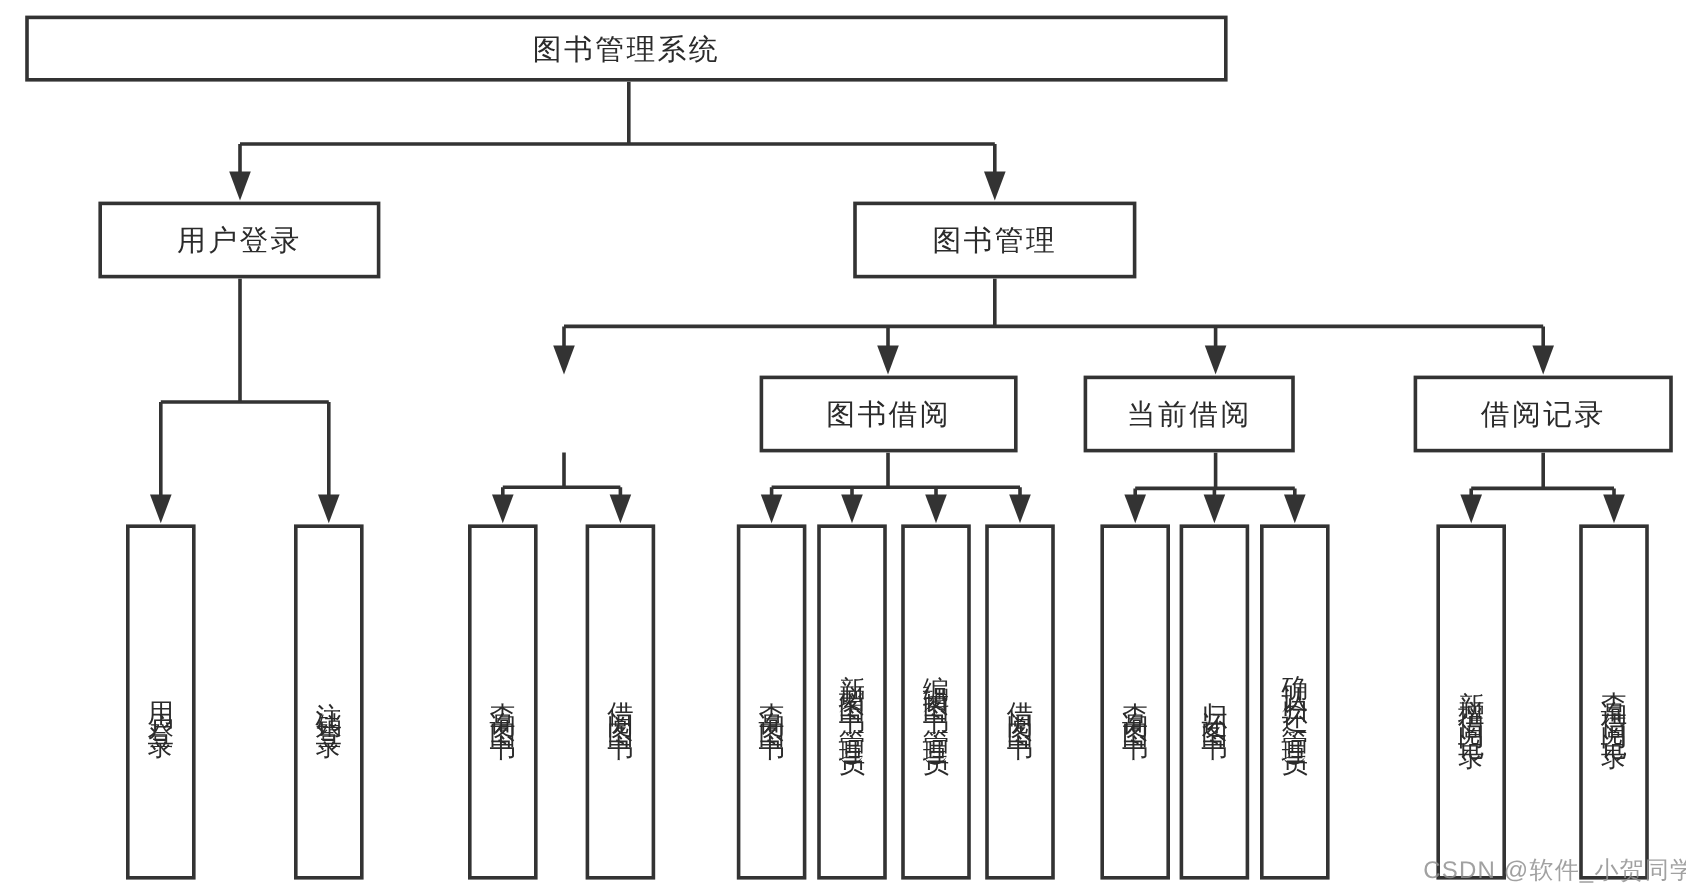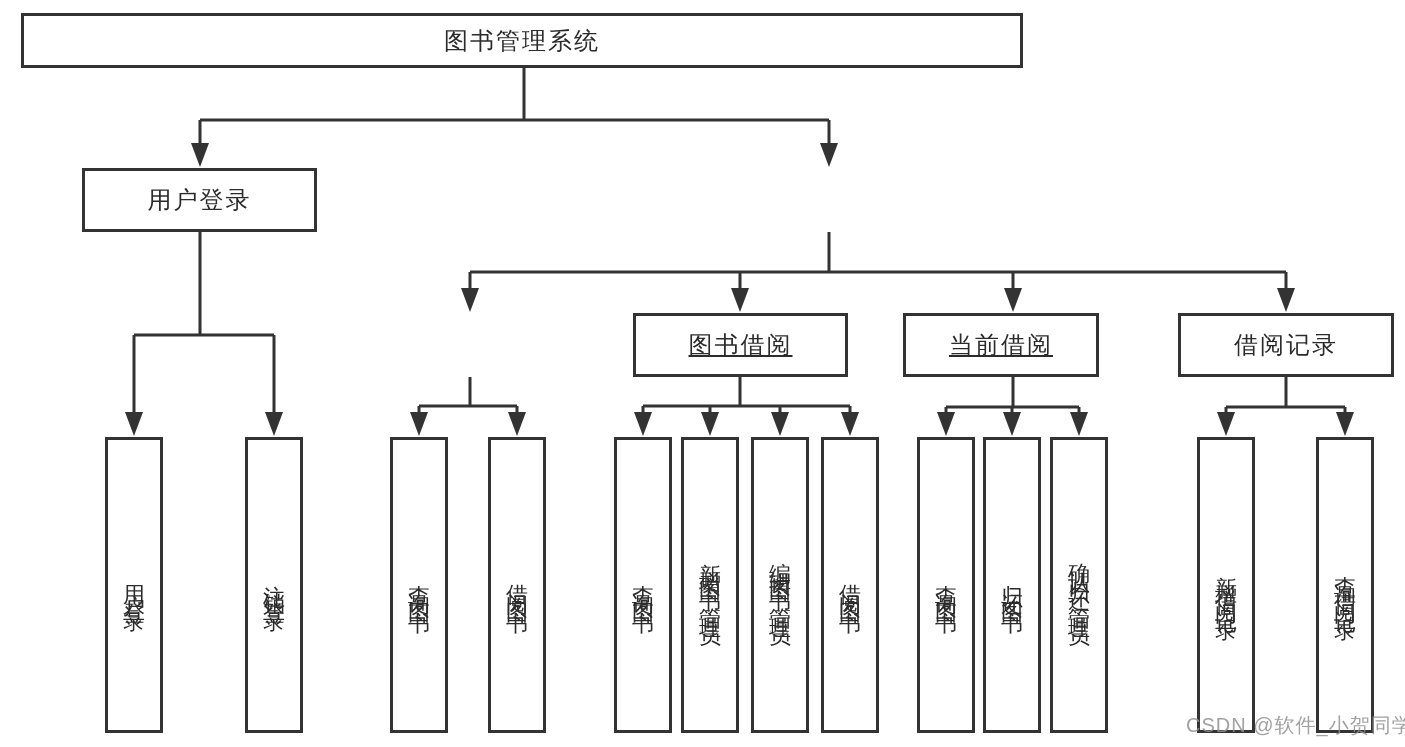--- a/index.html
+++ b/index.html
@@ -132,23 +132,24 @@
       <polygon points="1003,412 1021,412 1012,436"></polygon>
       <polygon points="1070,412 1088,412 1079,436"></polygon>
       <polygon points="1217,412 1235,412 1226,436"></polygon>
       <polygon points="1336,412 1354,412 1345,436"></polygon>
     </g>
   </svg>
 
   <div class="node root">图书管理系统</div>
 
   <div class="node lvl2a">用户登录</div>
+  <div class="node lvl2b">图书管理</div>
 
-  <div class="node lvl3" style="left:633px;width:215px;text-decoration:underline;">图书借阅</div>
-  <div class="node lvl3" style="left:903px;width:196px;text-decoration:underline;">当前借阅</div>
+  <div class="node lvl3" style="left:633px;width:215px;">图书借阅</div>
+  <div class="node lvl3" style="left:903px;width:176px;">当前借阅</div>
   <div class="node lvl3" style="left:1178px;width:216px;">借阅记录</div>
 
   <div class="leaf" style="left:105px;">
     <span class="vtext">用户登录</span>
   </div>
   <div class="leaf" style="left:245px;">
     <span class="vtext">注销登录</span>
   </div>
 
   <div class="leaf" style="left:390px;">

